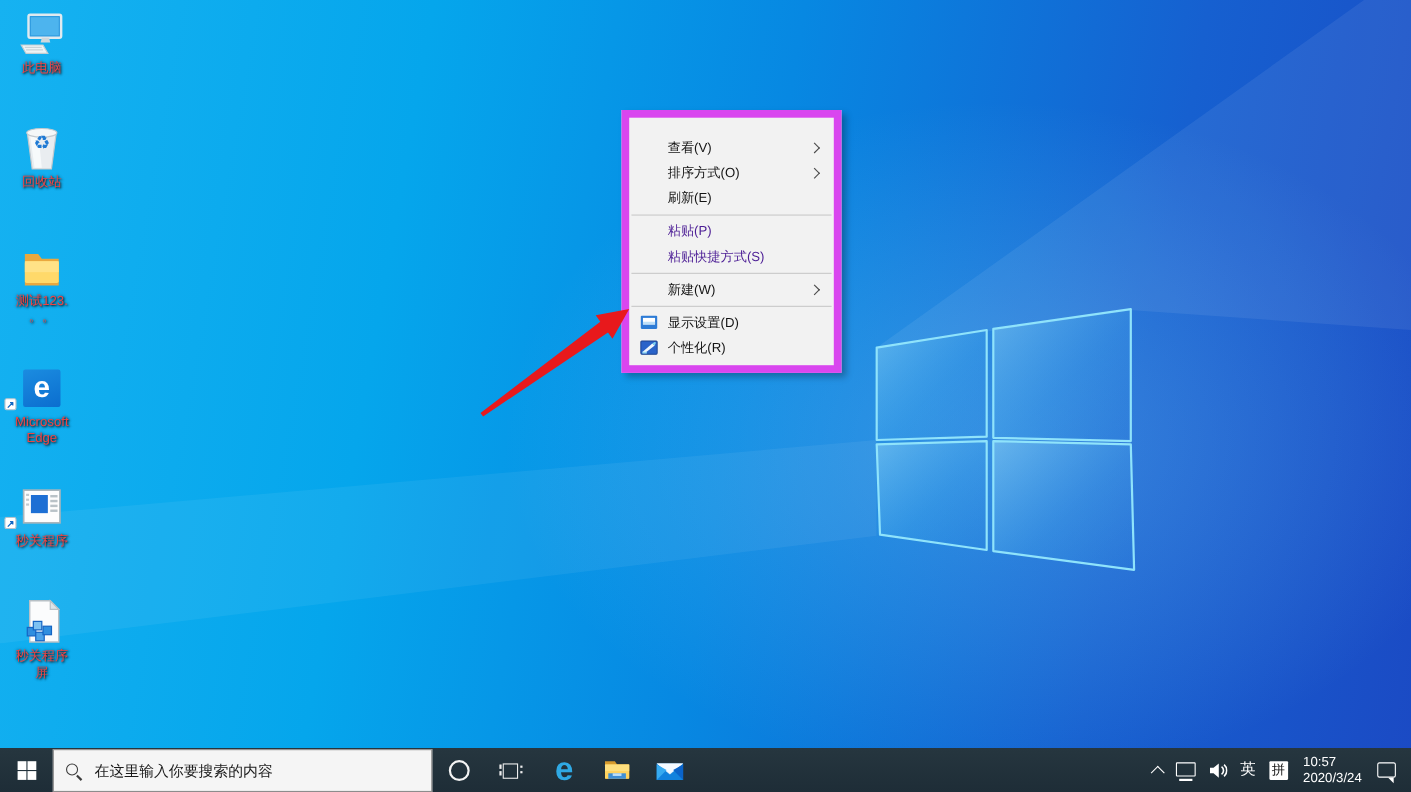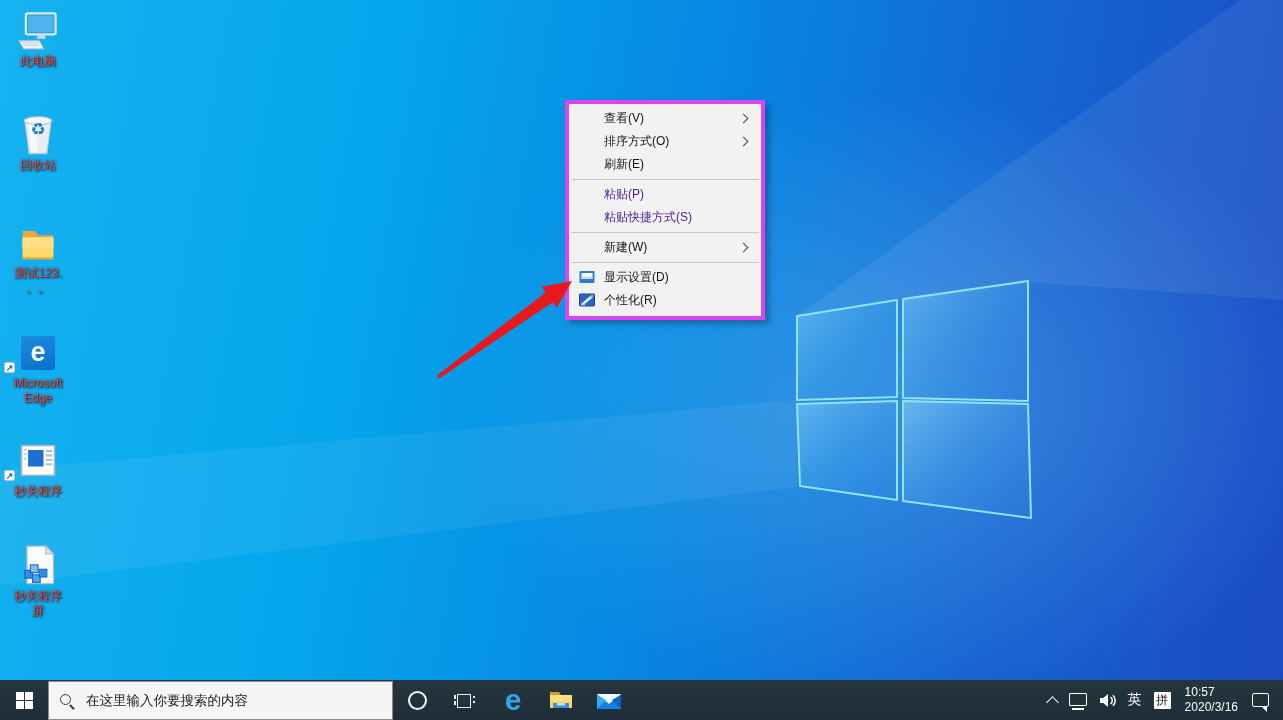--- a/index.html
+++ b/index.html
@@ -25,21 +25,21 @@
     text-shadow:1px 1px 2px rgba(0,0,0,.9),0 0 3px rgba(0,0,0,.45);}
   .shortcut{position:absolute;left:4px;bottom:3px;width:11px;height:11px;background:#fff;
     border:1px solid #b9c4cb;border-radius:2px;color:#1268c3;font-size:9px;line-height:10px;
     text-align:center;font-weight:bold;box-sizing:border-box;}
   .edge-tile{width:34px;height:34px;border-radius:2px;background:linear-gradient(160deg,#1b8ce0,#0b6ecf);
     color:#fff;font-weight:bold;font-size:27px;line-height:33px;text-align:center;}
   .recycle-glyph{position:absolute;left:0;right:0;top:9px;color:#1f7ad4;font-size:17px;line-height:17px;}
 
   
   .ctx-menu{position:absolute;left:565px;top:100px;width:200px;box-sizing:border-box;
-    background:#f2f2f2;border:4px solid #d946ef;padding:3px 0 4px 0;z-index:40;
+    background:#f2f2f2;border:7px solid #d946ef;padding:16px 0 4px 0;z-index:40;
     box-shadow:4px 4px 6px rgba(0,0,0,.28);font-size:12px;color:#141414;}
   .ctx-item{position:relative;height:23px;display:flex;align-items:center;padding-left:35px;}
   .ctx-item.disabled{color:#4c1d95;}
   .ctx-sep{height:1px;background:#c9c9c9;margin:3px 2px;}
   .chevron-right{position:absolute;right:14px;top:8px;width:6px;height:6px;
     border-top:1.4px solid #4a4a4a;border-right:1.4px solid #4a4a4a;transform:rotate(45deg);}
   .mi{position:absolute;left:10px;top:4px;}
 
   
   .arrow-svg{position:absolute;inset:0;z-index:50;pointer-events:none;}
@@ -293,21 +293,21 @@
       </div>
       <div class="tray-item">
         <span class="lang-ind">英</span>
       </div>
       <div class="tray-item">
         <span class="ime-ind">拼</span>
       </div>
       <div class="tray-item clock">
         <div>
           <div>10:57</div>
-          <div>2020/3/16</div>
+          <div>2020/3/24</div>
         </div>
       </div>
       <div class="tray-item">
         <span class="ac"></span>
       </div>
     </div>
   </div>
 
 </div>
 

